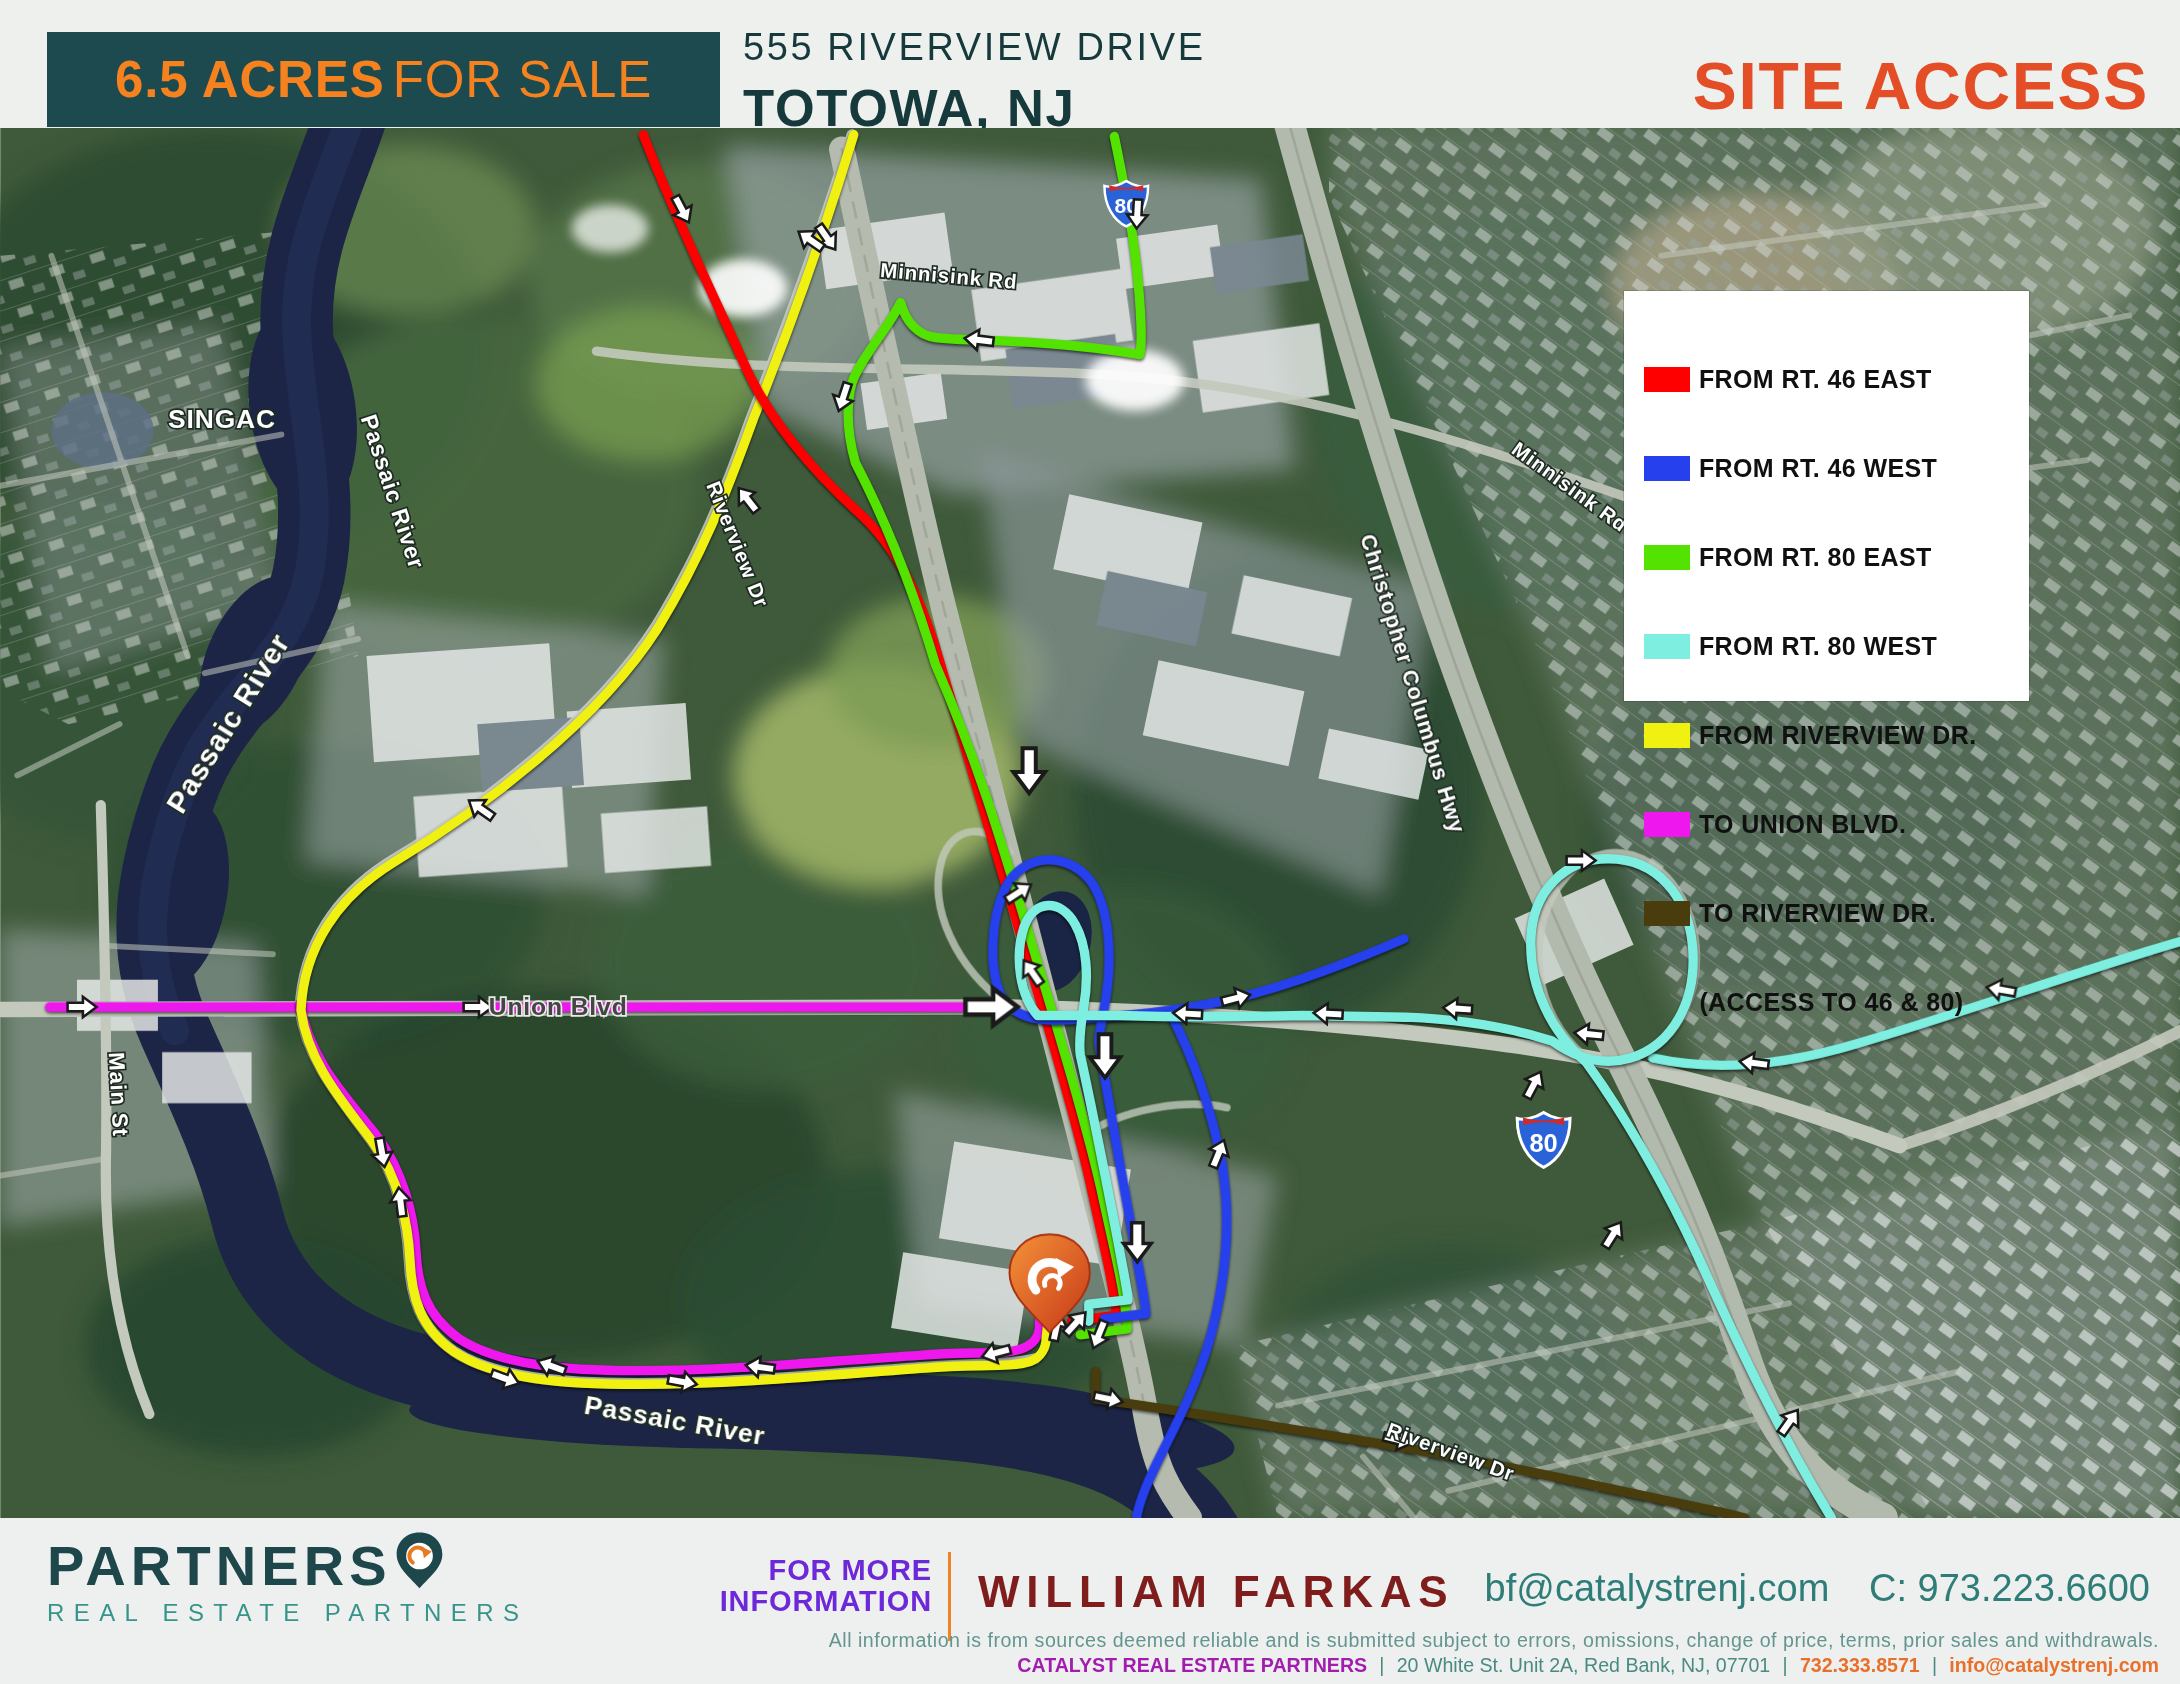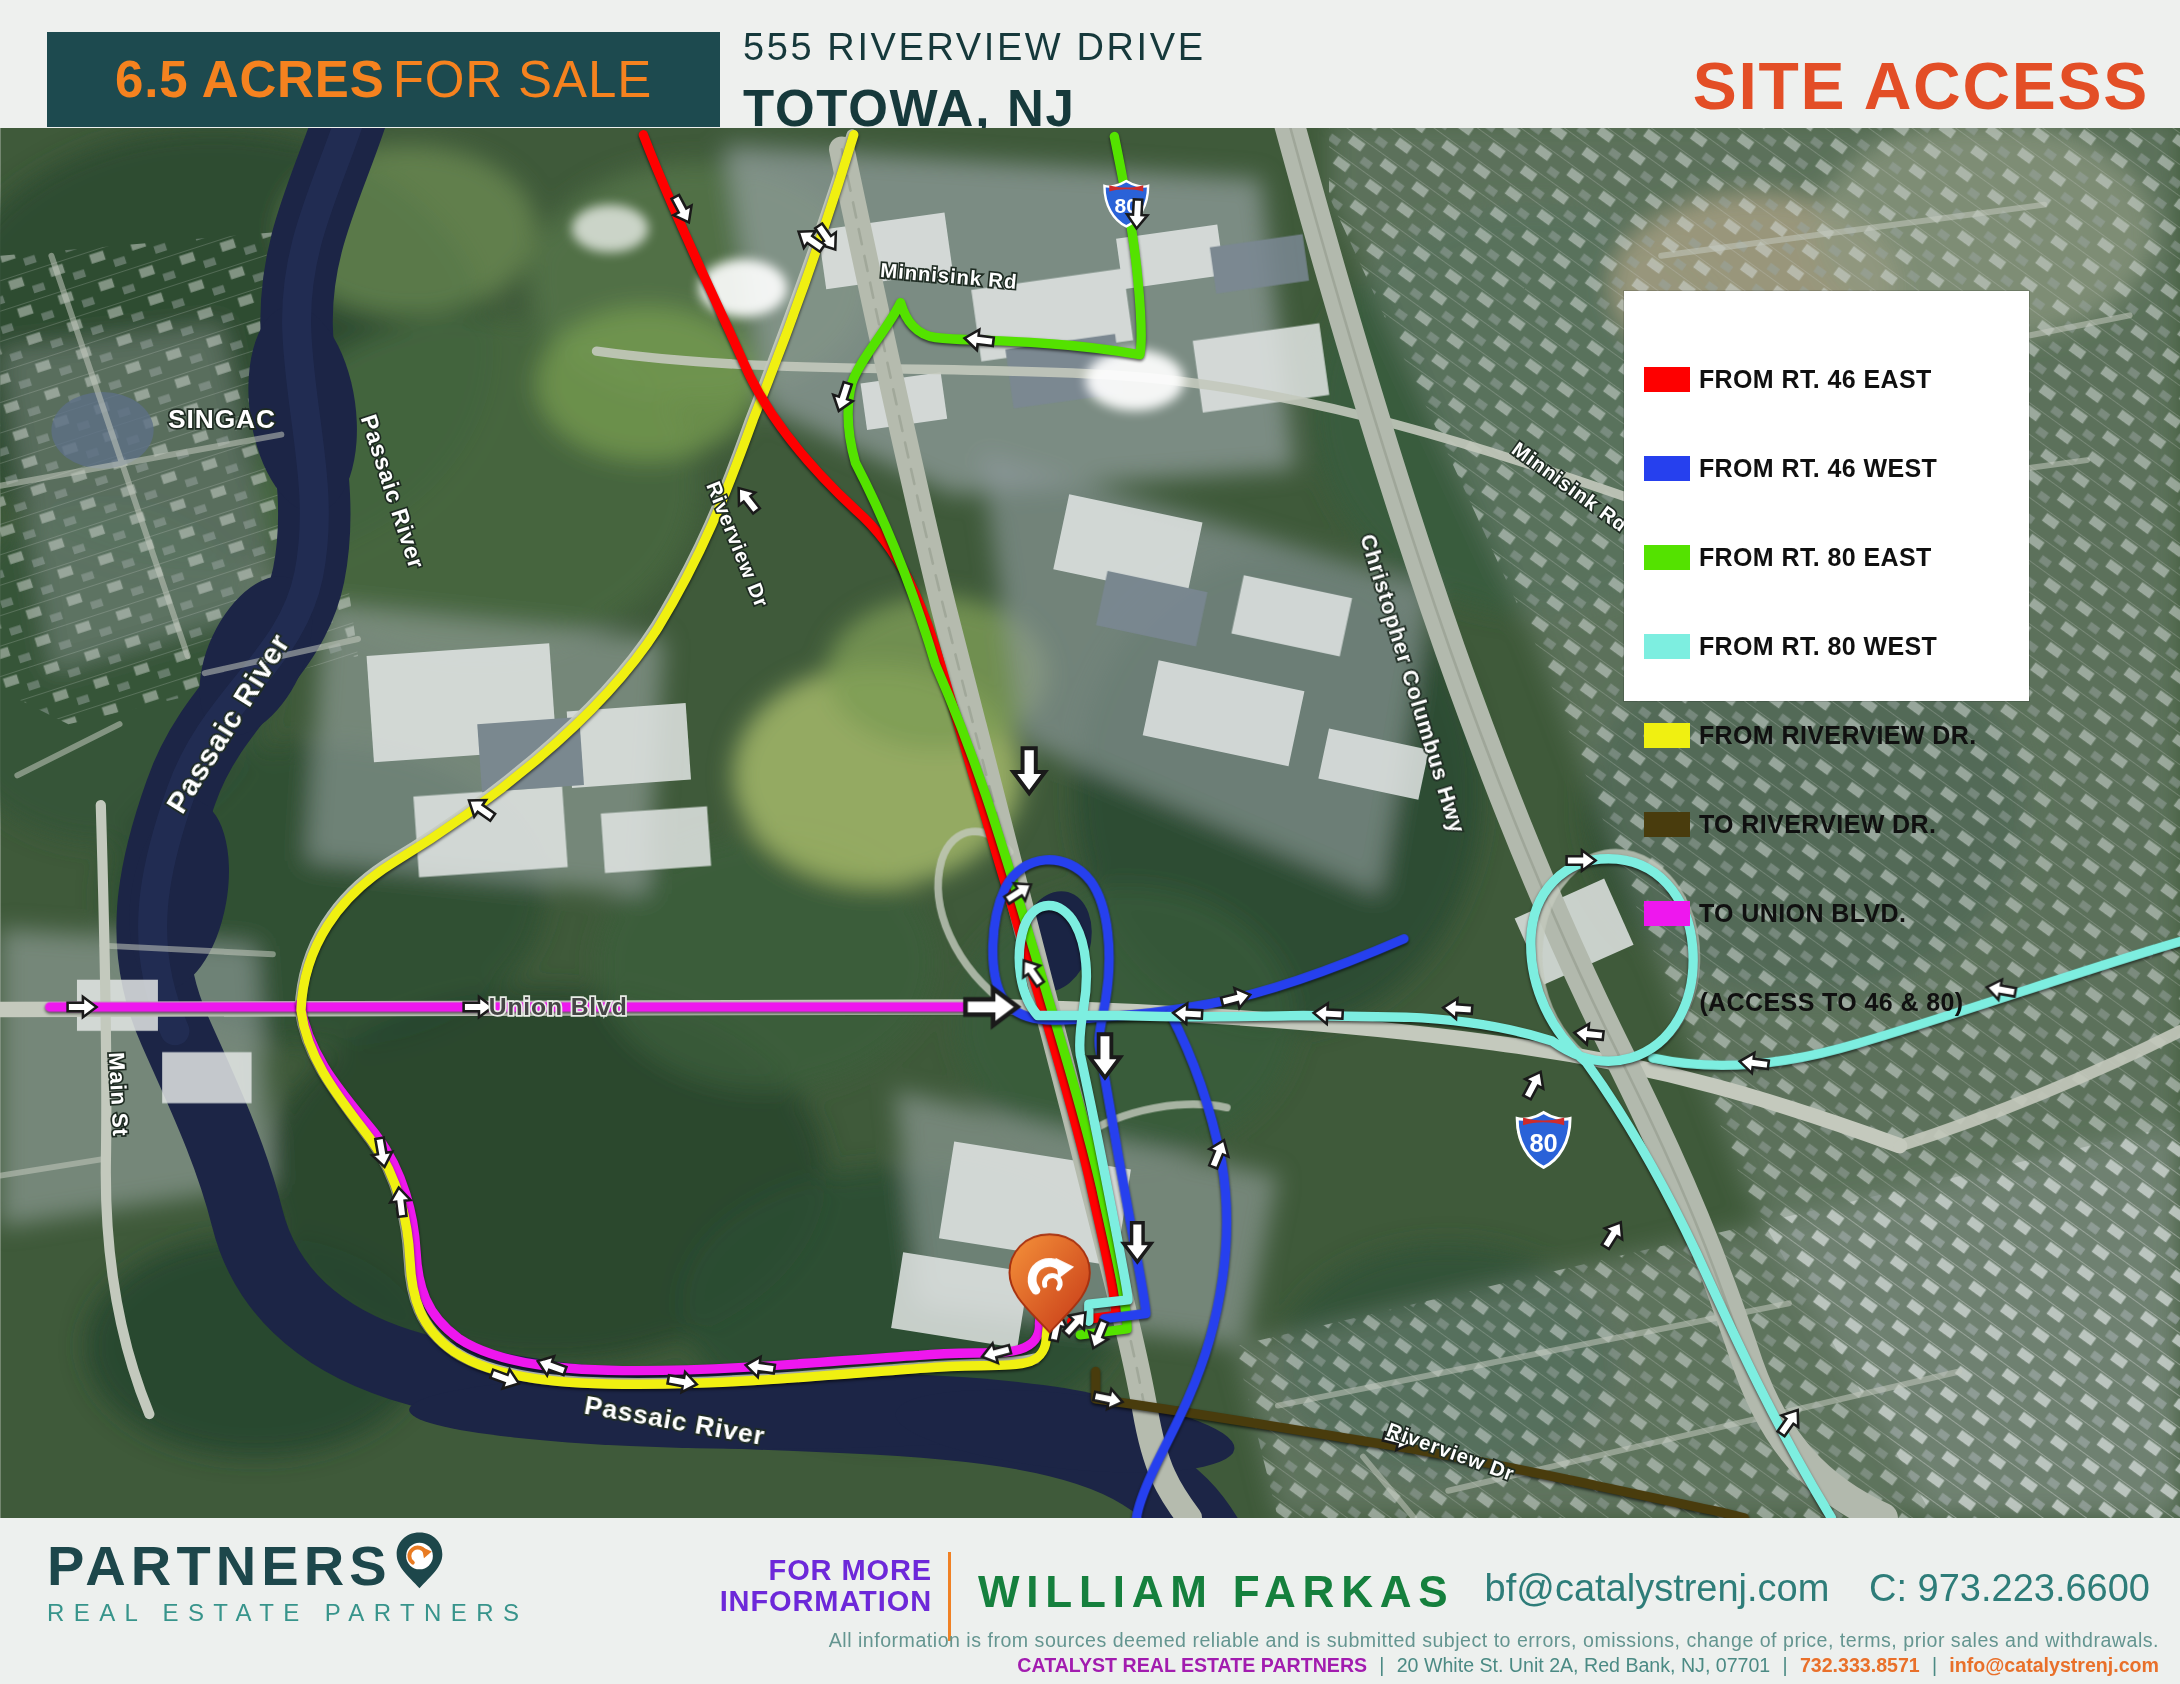--- a/index.html
+++ b/index.html
@@ -33,21 +33,21 @@
   .lg-note{margin-left:55px;}
   
   .footer{position:absolute;left:0;top:1518px;width:2181px;height:167px;background:#edf0ee;}
   .logo{position:absolute;left:47px;top:10.2px;}
   .logo-row{display:flex;align-items:flex-end;}
   .logo-name{color:#1d474b;font-size:56px;font-weight:700;letter-spacing:5.1px;line-height:1;}
   .logo-sub{color:#37948b;font-size:24px;font-weight:400;letter-spacing:9.4px;margin-top:5.1px;}
   .fmi{position:absolute;left:596px;top:37px;width:336px;text-align:right;
        color:#6d28d9;font-size:29px;font-weight:700;line-height:1.08;letter-spacing:0.9px;}
   .fdivider{position:absolute;left:948px;top:34px;width:3.4px;height:89px;background:#f08124;}
-  .agent{position:absolute;left:978px;top:49px;color:#15803d;font-size:44px;
+  .agent{position:absolute;left:978px;top:49px;color:#7f1d1d;font-size:44px;
          font-weight:600;letter-spacing:6.8px;}
   .contact{position:absolute;right:31px;top:49px;color:#2e7d79;font-size:38px;font-weight:400;}
   .contact .gap{display:inline-block;width:29px;}
   .fdisc{position:absolute;right:22px;top:111px;color:#649590;font-size:19.6px;
          font-weight:300;letter-spacing:0.5px;}
   .fline{position:absolute;right:22px;top:136px;font-size:19.6px;color:#4b8a84;font-weight:300;}
   .fline .co{color:#a21caf;font-weight:700;}
   .fline .or{color:#e9702a;font-weight:700;}
   .fline .sep{color:#4b8a84;padding:0 6.8px;}
 </style>
@@ -302,26 +302,26 @@
     </div>
     <div class="lg-row">
       <div class="lg-sw" style="background: rgb(125, 238, 224);"></div>
       <div class="lg-tx">FROM RT. 80 WEST</div>
     </div>
     <div class="lg-row">
       <div class="lg-sw" style="background: rgb(240, 240, 17);"></div>
       <div class="lg-tx">FROM RIVERVIEW DR.</div>
     </div>
     <div class="lg-row">
+      <div class="lg-sw" style="background: rgb(238, 23, 238);"></div>
+      <div class="lg-tx">TO UNION BLVD.</div>
+    </div>
+    <div class="lg-row">
       <div class="lg-sw" style="background: rgb(73, 60, 13);"></div>
       <div class="lg-tx">TO RIVERVIEW DR.</div>
-    </div>
-    <div class="lg-row">
-      <div class="lg-sw" style="background: rgb(238, 23, 238);"></div>
-      <div class="lg-tx">TO UNION BLVD.</div>
     </div>
     <div class="lg-row">
       <div class="lg-tx lg-note">(ACCESS TO 46 &amp; 80)</div>
     </div>
   </div>
 
   <div class="footer">
     <div class="logo">
       <div class="logo-row">
         <span class="logo-name">PARTNERS</span>

